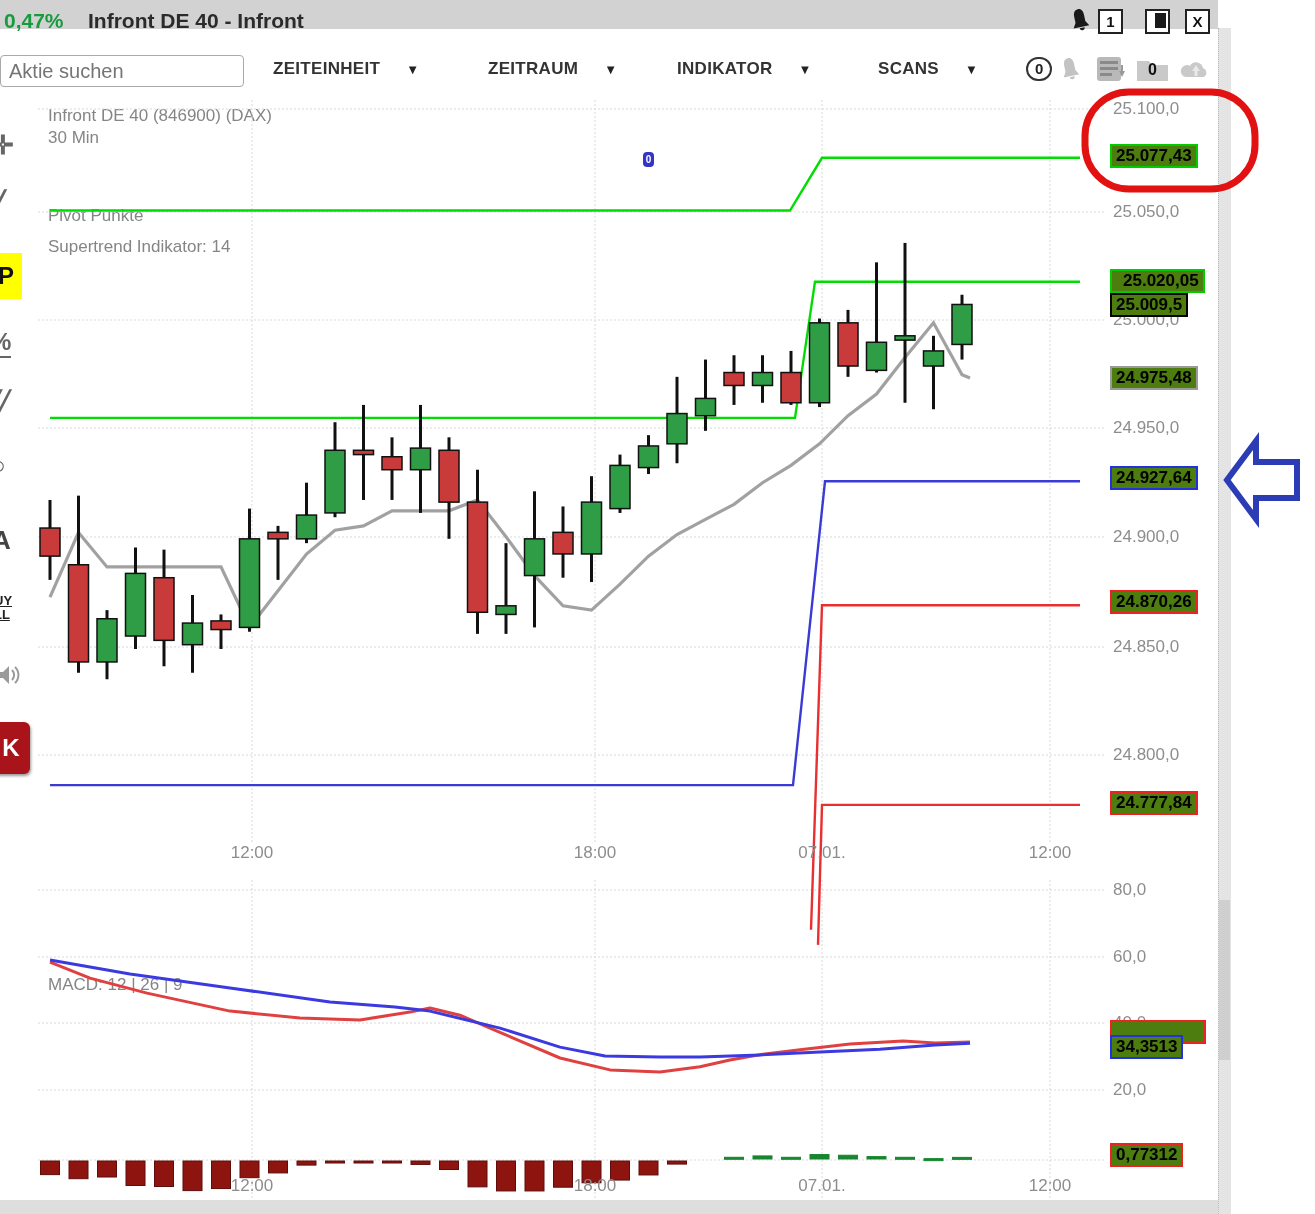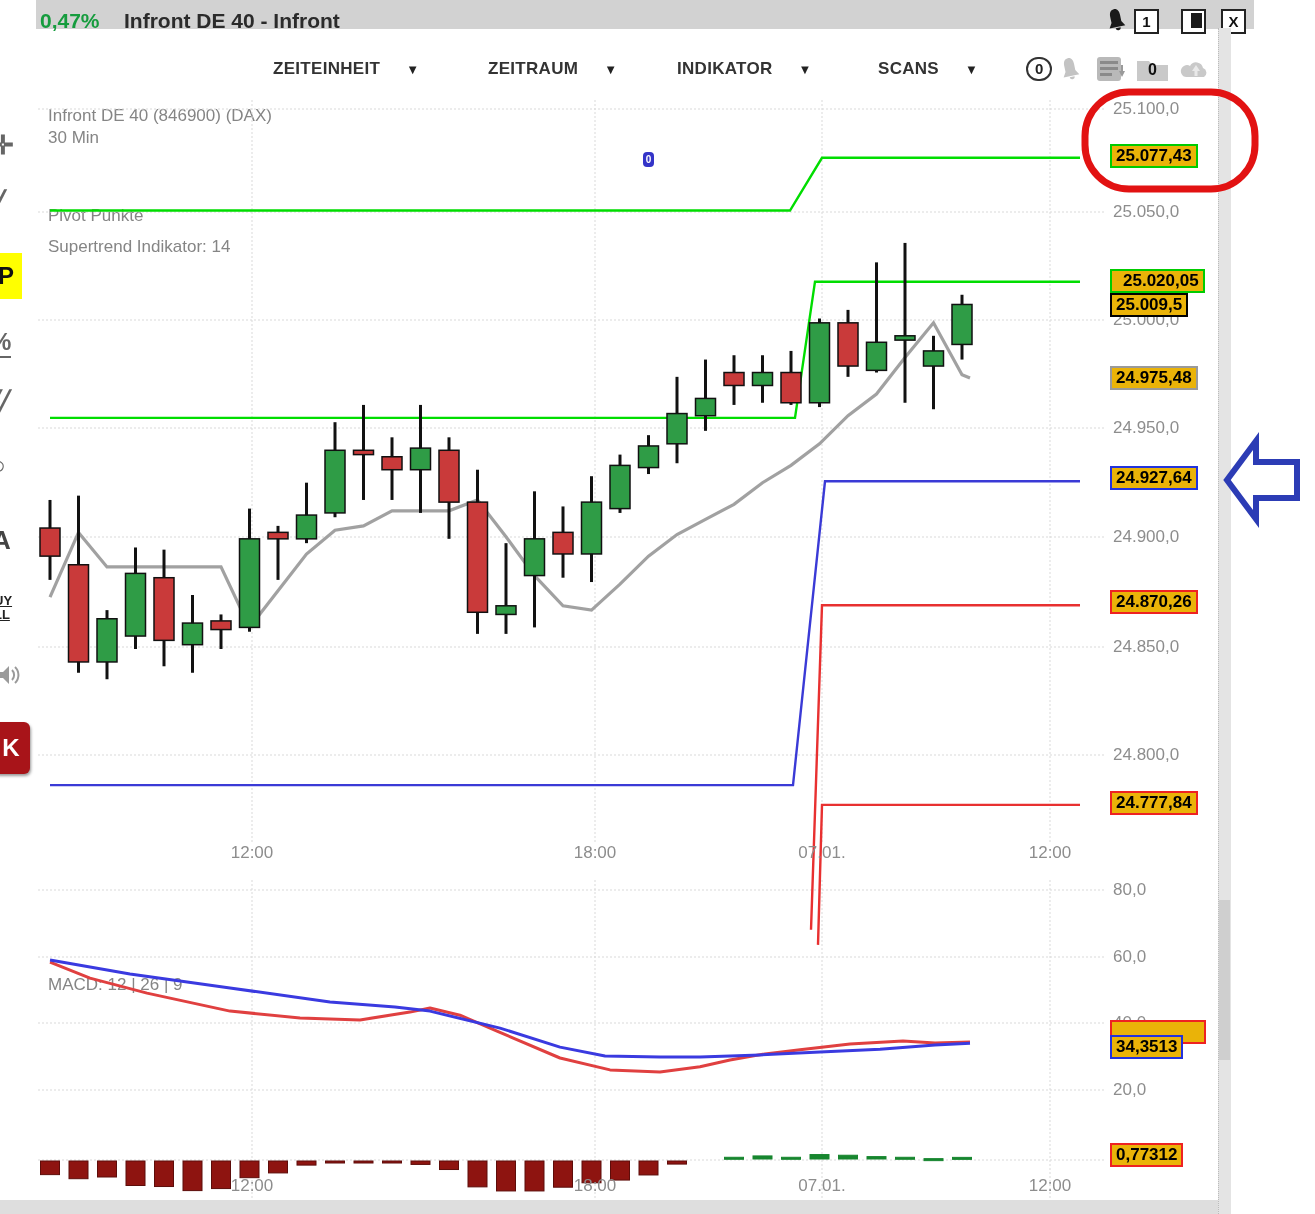--- a/index.html
+++ b/index.html
@@ -1,40 +1,40 @@
 <!DOCTYPE html>
 <html><head>
 <meta charset="utf-8">
 <style>
   html,body{margin:0;padding:0;}
   body{width:1315px;height:1214px;position:relative;background:#fff;
        font-family:"Liberation Sans",sans-serif;overflow:hidden;}
   #app{position:absolute;inset:0;}
   
-  #titlebar{position:absolute;left:0;top:0;width:1218px;height:29px;background:#d2d2d2;margin-left:36px;}
+  #titlebar{position:absolute;left:0;top:0;width:1218px;height:29px;background:#d2d2d2;}
   #pct{position:absolute;left:4px;top:9px;font-size:21px;font-weight:bold;color:#169c3e;}
   #wintitle{position:absolute;left:88px;top:9px;font-size:21px;font-weight:bold;color:#2b2b2b;}
   .tb-ico{position:absolute;top:9px;width:24px;height:24px;}
   .boxico{border:2px solid #222;background:#fff;color:#111;font-weight:bold;font-size:15px;
           text-align:center;line-height:21px;width:21px;height:21px;}
   
   #toolbar{position:absolute;left:0;top:45px;width:1218px;height:52px;background:#fff;}
   #search{position:absolute;left:0px;top:10px;width:226px;height:30px;border:1px solid #a9a9a9;
           border-radius:4px;font-size:20px;color:#555;padding:0 8px;font-family:"Liberation Sans",sans-serif;}
   .menu{position:absolute;top:14px;font-size:17px;font-weight:bold;color:#333;cursor:pointer;letter-spacing:.3px;margin-left:10px;}
   .menu .arr{font-size:13px;margin-left:26px;color:#222;}
   .oval{position:absolute;top:12px;border:2px solid #333;border-radius:12px;padding:0 7px;height:20px;
         line-height:20px;font-size:15px;font-weight:bold;color:#222;background:#fff;}
   
   .side{position:absolute;color:#666;font-weight:bold;}
   
   .hdr{position:absolute;color:#858585;font-size:17px;}
   
   .axtick{position:absolute;left:1113px;font-size:17px;color:#8d8d8d;height:20px;line-height:20px;}
-  .flag{position:absolute;left:1110px;background:#eab308;border:2px solid #000;color:#000;
+  .flag{position:absolute;left:1110px;background:#4d7c0f;border:2px solid #000;color:#000;
         font-size:17px;font-weight:bold;height:20px;line-height:20px;padding:0 4px;white-space:nowrap;}
   .ttick{position:absolute;width:70px;text-align:center;font-size:17px;color:#8d8d8d;}
   
   #scrollstrip{position:absolute;left:1218px;top:28px;width:12px;height:1186px;background:#e4e4e4;border-left:1px dotted #bbb;}
   #scrollthumb{position:absolute;left:1219px;top:900px;width:11px;height:160px;background:#cfcfcf;}
   #bottomstrip{position:absolute;left:0;top:1200px;width:1218px;height:14px;background:#dedede;}
   svg{position:absolute;left:0;top:0;}
   #anno-svg{z-index:60;pointer-events:none;}
   #labels{position:absolute;inset:0;z-index:30;pointer-events:none;}
   .grid{stroke:#d9d9d9;stroke-width:1;stroke-dasharray:2 2;}
@@ -57,20 +57,21 @@
         </svg>
     </span>
     <div class="tb-ico boxico" style="left:1098px;">1</div>
     <div class="tb-ico boxico" style="left:1145px;">
       <div style="position:absolute;right:2px;top:2px;width:11px;height:15px;background:#1a1a1a;"></div>
     </div>
     <div class="tb-ico boxico" style="left:1185px;">X</div>
   </div>
 
   <div id="toolbar">
+    <input id="search" placeholder="Aktie suchen" style="">
     <div class="menu" style="left:263px;">
       <span>ZEITEINHEIT</span><span class="arr">▼</span>
     </div>
     <div class="menu" style="left:478px;">
       <span>ZEITRAUM</span><span class="arr">▼</span>
     </div>
     <div class="menu" style="left:667px;">
       <span>INDIKATOR</span><span class="arr">▼</span>
     </div>
     <div class="menu" style="left:868px;">

